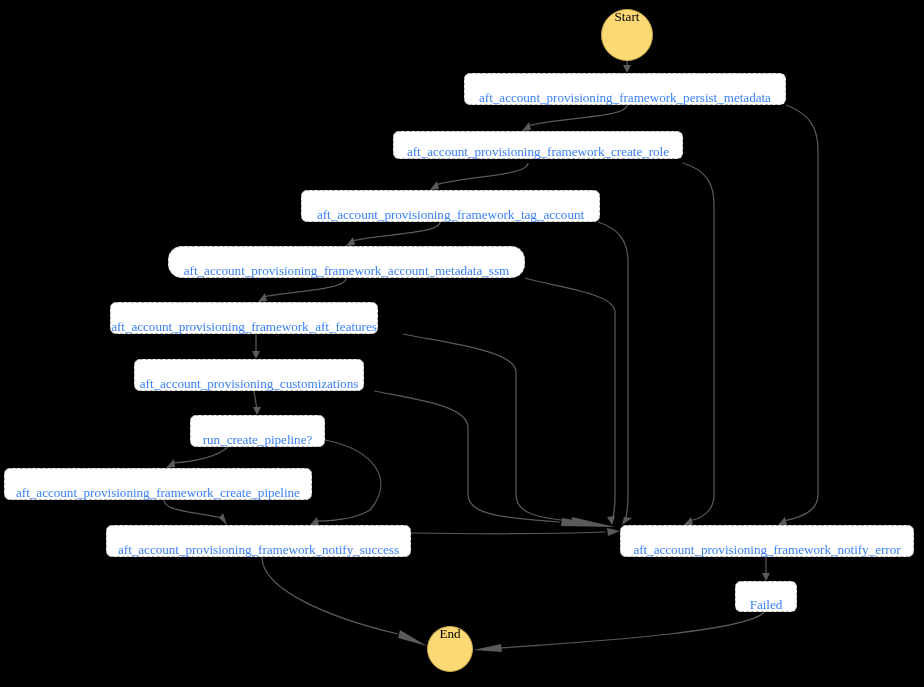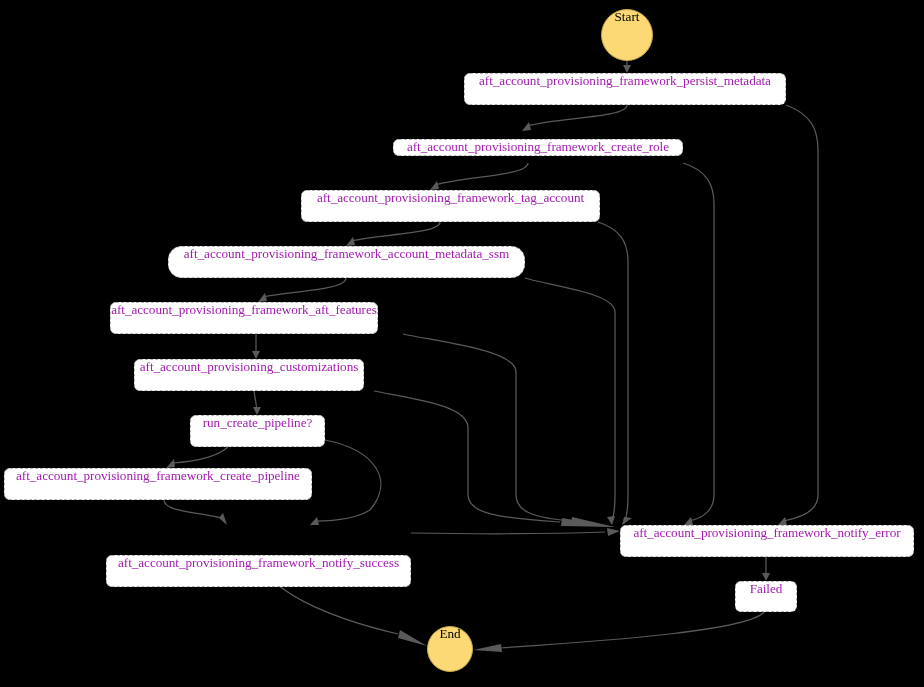--- a/index.html
+++ b/index.html
@@ -37,23 +37,23 @@
     fill: #5a5a5a;
     stroke: none;
   }
   .node {
     position: absolute;
     box-sizing: border-box;
     background: #ffffff;
     border: 1.4px dashed #b4b4b4;
     border-radius: 6px;
     display: flex;
-    align-items: flex-start;
+    align-items: flex-end;
     justify-content: center;
-    color: #a21caf;
+    color: #3b82f6;
     font-size: 13.2px;
     line-height: 1;
     white-space: nowrap;
     letter-spacing: -0.05px;
     font-family: Liberation Serif, serif;
   }
   .node-terminal {
     position: absolute;
     box-sizing: border-box;
     background: #fcd975;
@@ -117,42 +117,42 @@
       </g>
   </svg>
 
   <div id="nodes-group">
       <div class="node-terminal" style="left: 601px; top: 9px; width: 52px; height: 52px;">
         <span>Start</span>
       </div>
       <div class="node" style="left: 464px; top: 73px; width: 322px; height: 32px;">
         <span>aft_account_provisioning_framework_persist_metadata</span>
       </div>
-      <div class="node" style="left: 393px; top: 131px; width: 290px; height: 17px; margin-top: 8px;">
+      <div class="node" style="left: 393px; top: 131px; width: 290px; height: 28px;">
         <span>aft_account_provisioning_framework_create_role</span>
       </div>
       <div class="node" style="left: 301px; top: 190px; width: 299px; height: 32px;">
         <span>aft_account_provisioning_framework_tag_account</span>
       </div>
       <div class="node" style="left: 168px; top: 246px; width: 357px; height: 32px; border-radius: 14px;">
         <span>aft_account_provisioning_framework_account_metadata_ssm</span>
       </div>
       <div class="node" style="left: 110px; top: 302px; width: 268px; height: 32px;">
         <span>aft_account_provisioning_framework_aft_features</span>
       </div>
       <div class="node" style="left: 134px; top: 359px; width: 230px; height: 32px;">
         <span>aft_account_provisioning_customizations</span>
       </div>
       <div class="node" style="left: 190px; top: 415px; width: 135px; height: 32px;">
         <span>run_create_pipeline?</span>
       </div>
       <div class="node" style="left: 4px; top: 468px; width: 308px; height: 32px;">
         <span>aft_account_provisioning_framework_create_pipeline</span>
       </div>
-      <div class="node" style="left: 106px; top: 555px; width: 305px; height: 32px;">
+      <div class="node" style="left: 106px; top: 525px; width: 305px; height: 32px;">
         <span>aft_account_provisioning_framework_notify_success</span>
       </div>
       <div class="node" style="left: 620px; top: 525px; width: 294px; height: 32px;">
         <span>aft_account_provisioning_framework_notify_error</span>
       </div>
       <div class="node" style="left: 735px; top: 581px; width: 62px; height: 31px;">
         <span>Failed</span>
       </div>
       <div class="node-terminal" style="left: 427px; top: 626px; width: 46px; height: 46px;">
         <span>End</span>

